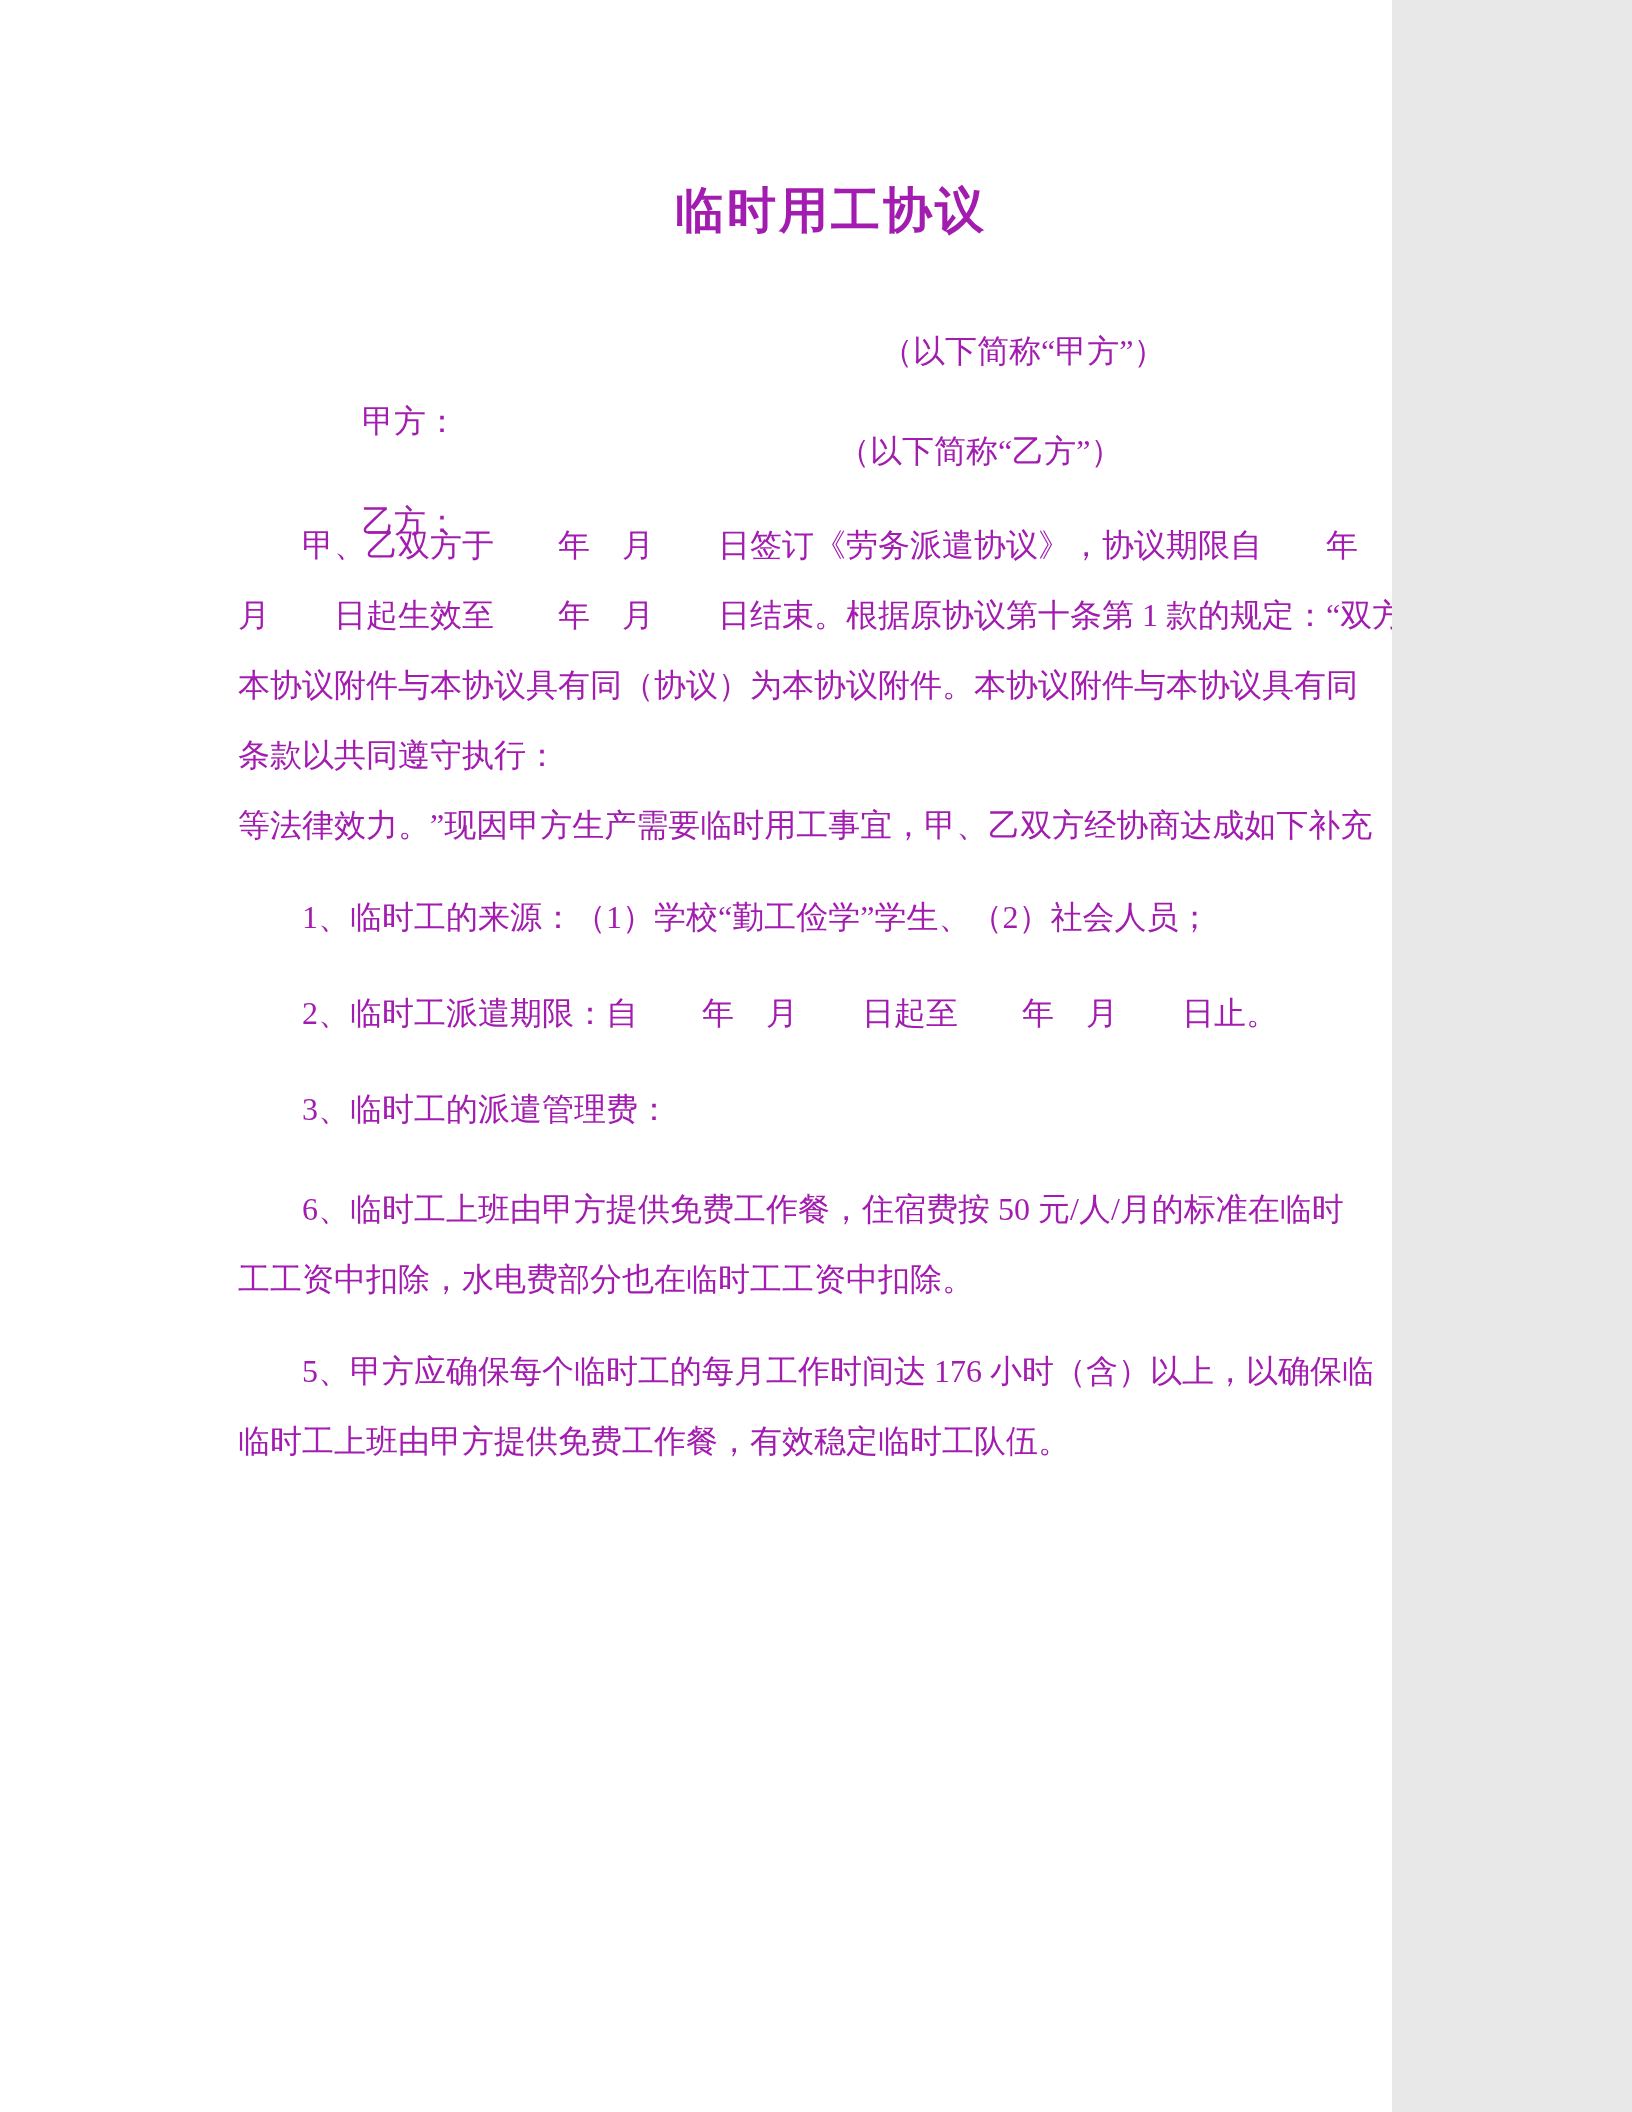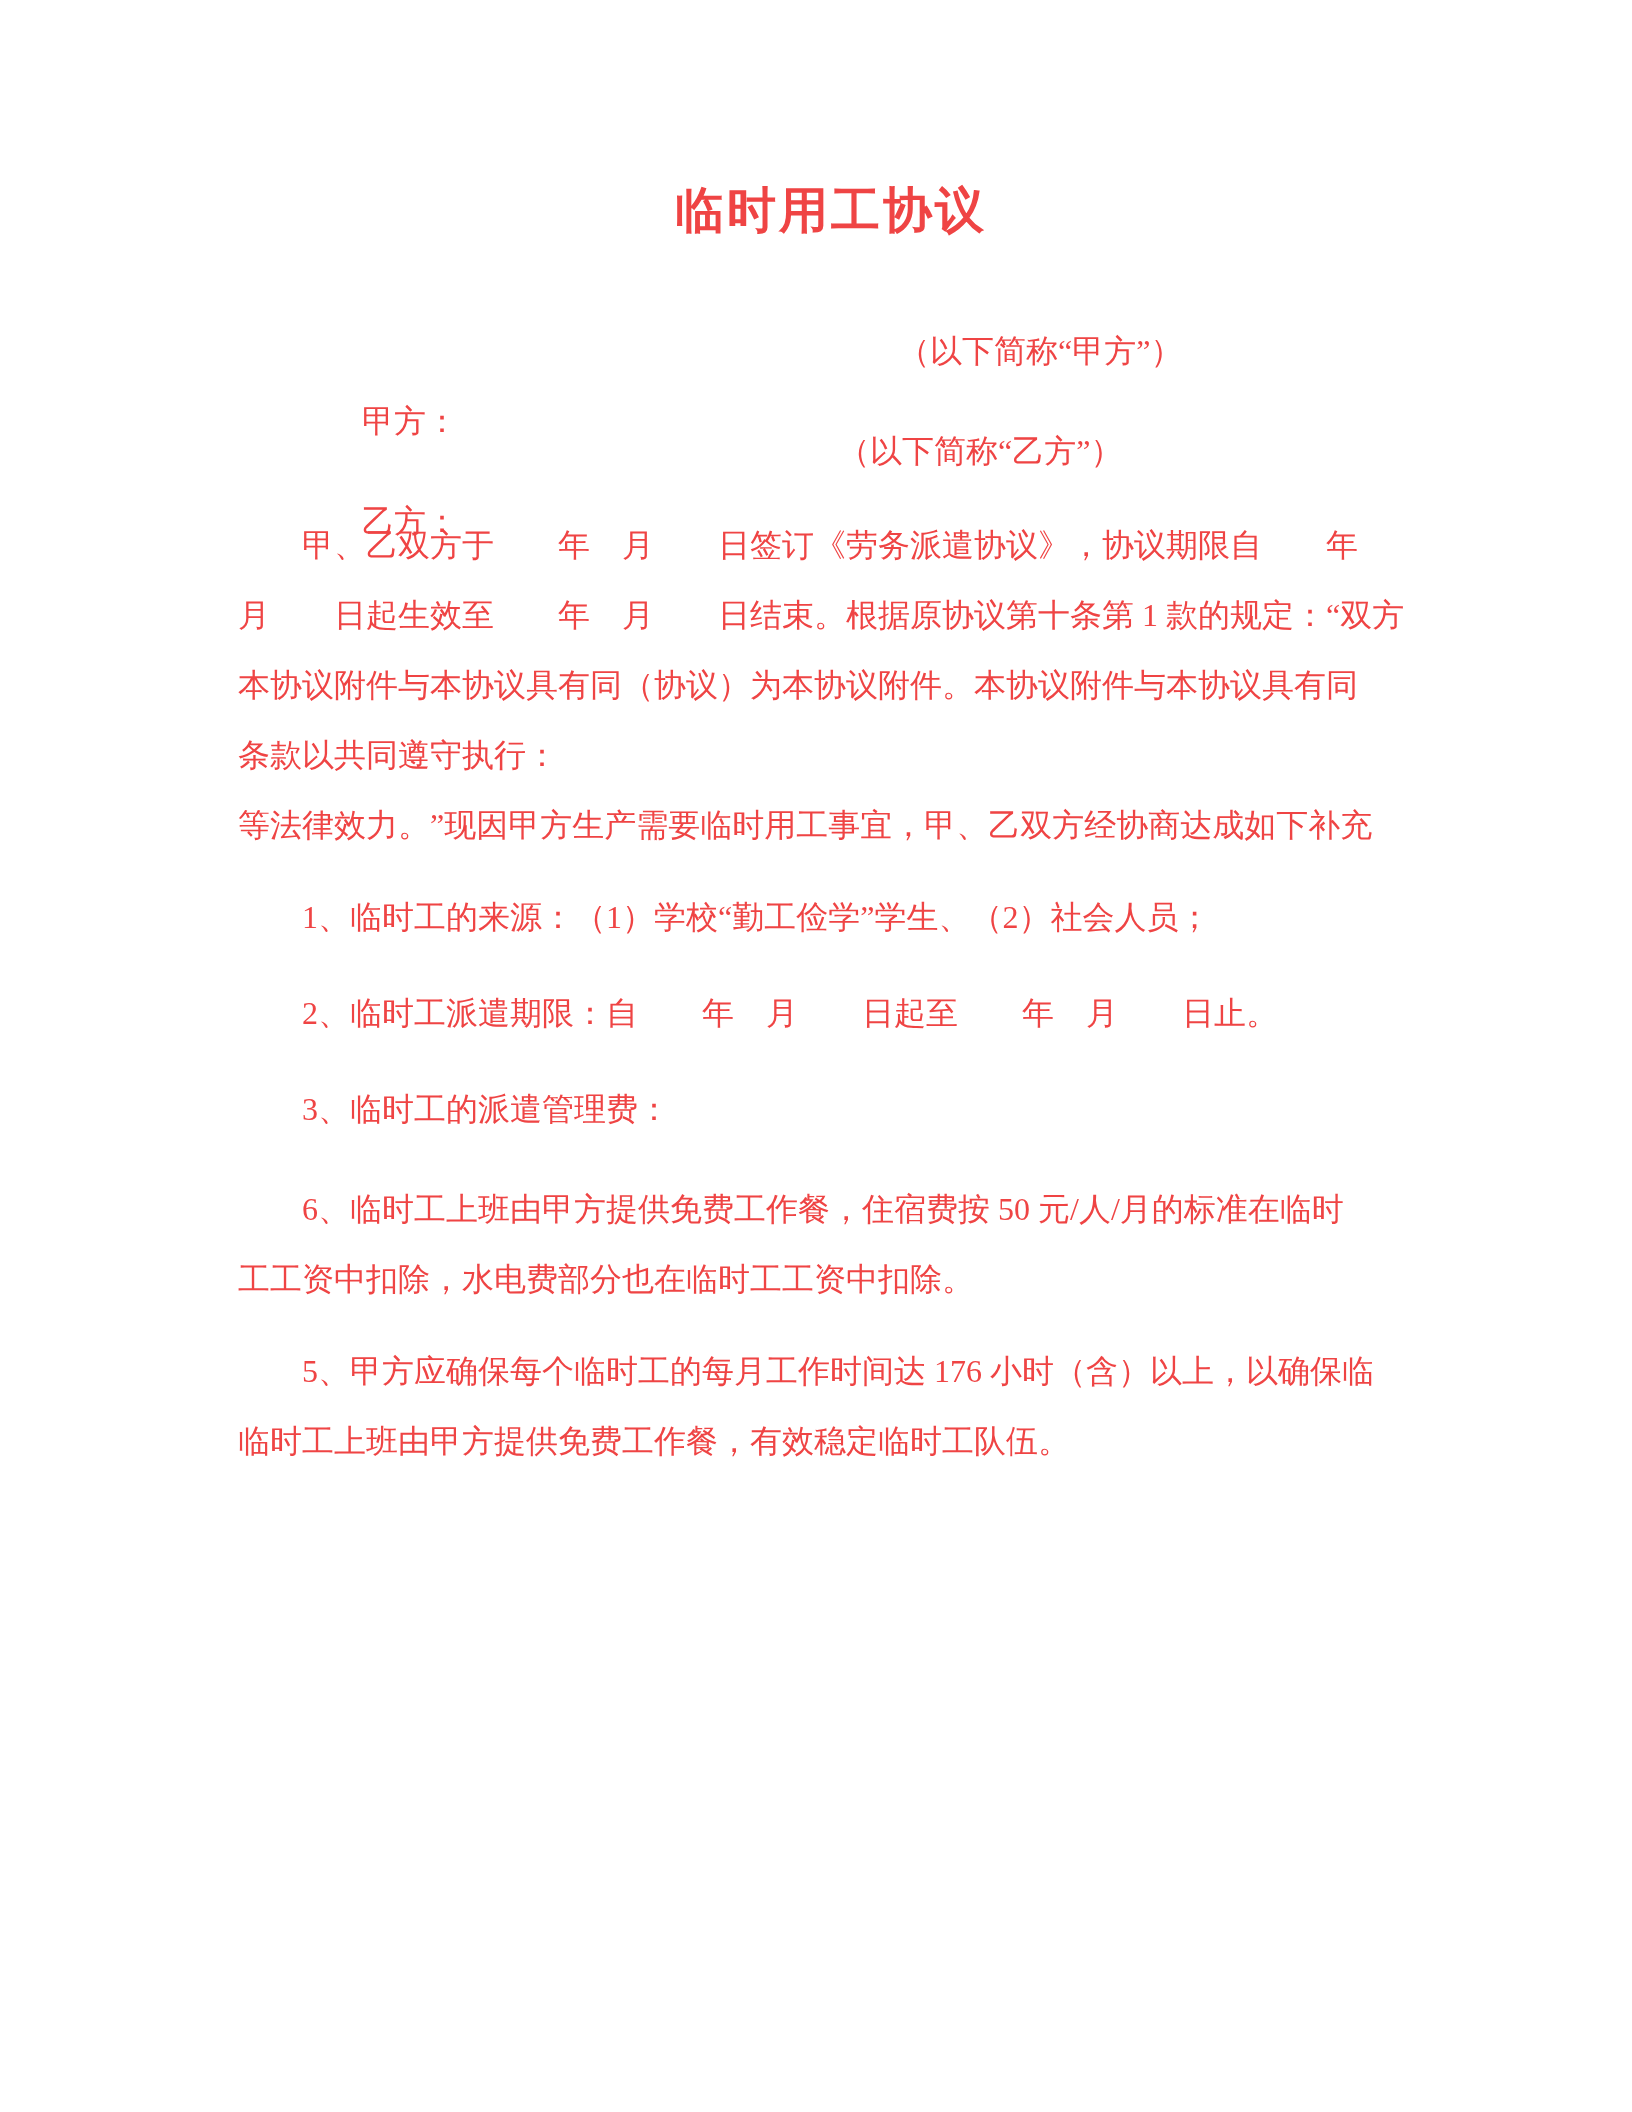--- a/index.html
+++ b/index.html
@@ -1,22 +1,22 @@
 <!DOCTYPE html>
 <html><head>
 <meta charset="utf-8">
 <style>
   html,body{margin:0;padding:0;background:#e8e8e8;}
   .page{
     position:relative;
-    width:1632px;height:2112px;
+    width:1392px;height:2112px;
     background:#ffffff;
     overflow:hidden;
     font-family:"Liberation Serif","DejaVu Serif",serif;
-    color:#ef4444;
+    color:#a21caf;
   }
   .content{
     margin-left:238px;
     width:1186px;
     padding-top:172px;
     font-size:32px;
     line-height:70px;
   }
   .title{
     margin:0;
@@ -24,21 +24,21 @@
     font-weight:700;
     text-align:center;
     line-height:78px;
     letter-spacing:3px;
   }
   .party-line{position:relative;height:70px;white-space:pre-wrap;}
   .party-line-a{margin-top:66px;}
   .party-line-b{margin-top:30px;}
   .party-label{margin-left:76px;text-align:right;}
   .party-alias{position:absolute;top:0;}
-  .party-line-a .party-alias{left:660px;}
+  .party-line-a .party-alias{left:643px;}
   .party-line-b .party-alias{left:600px;}
   .intro{margin-top:24px;}
   .line{white-space:pre-wrap;}
   .clause{white-space:pre-wrap;}
   .clause-1{margin-top:22px;}
   .clause-2{margin-top:26px;}
   .clause-3{margin-top:26px;}
   table.fee-table{
     border-collapse:collapse;
     width:1184px;

